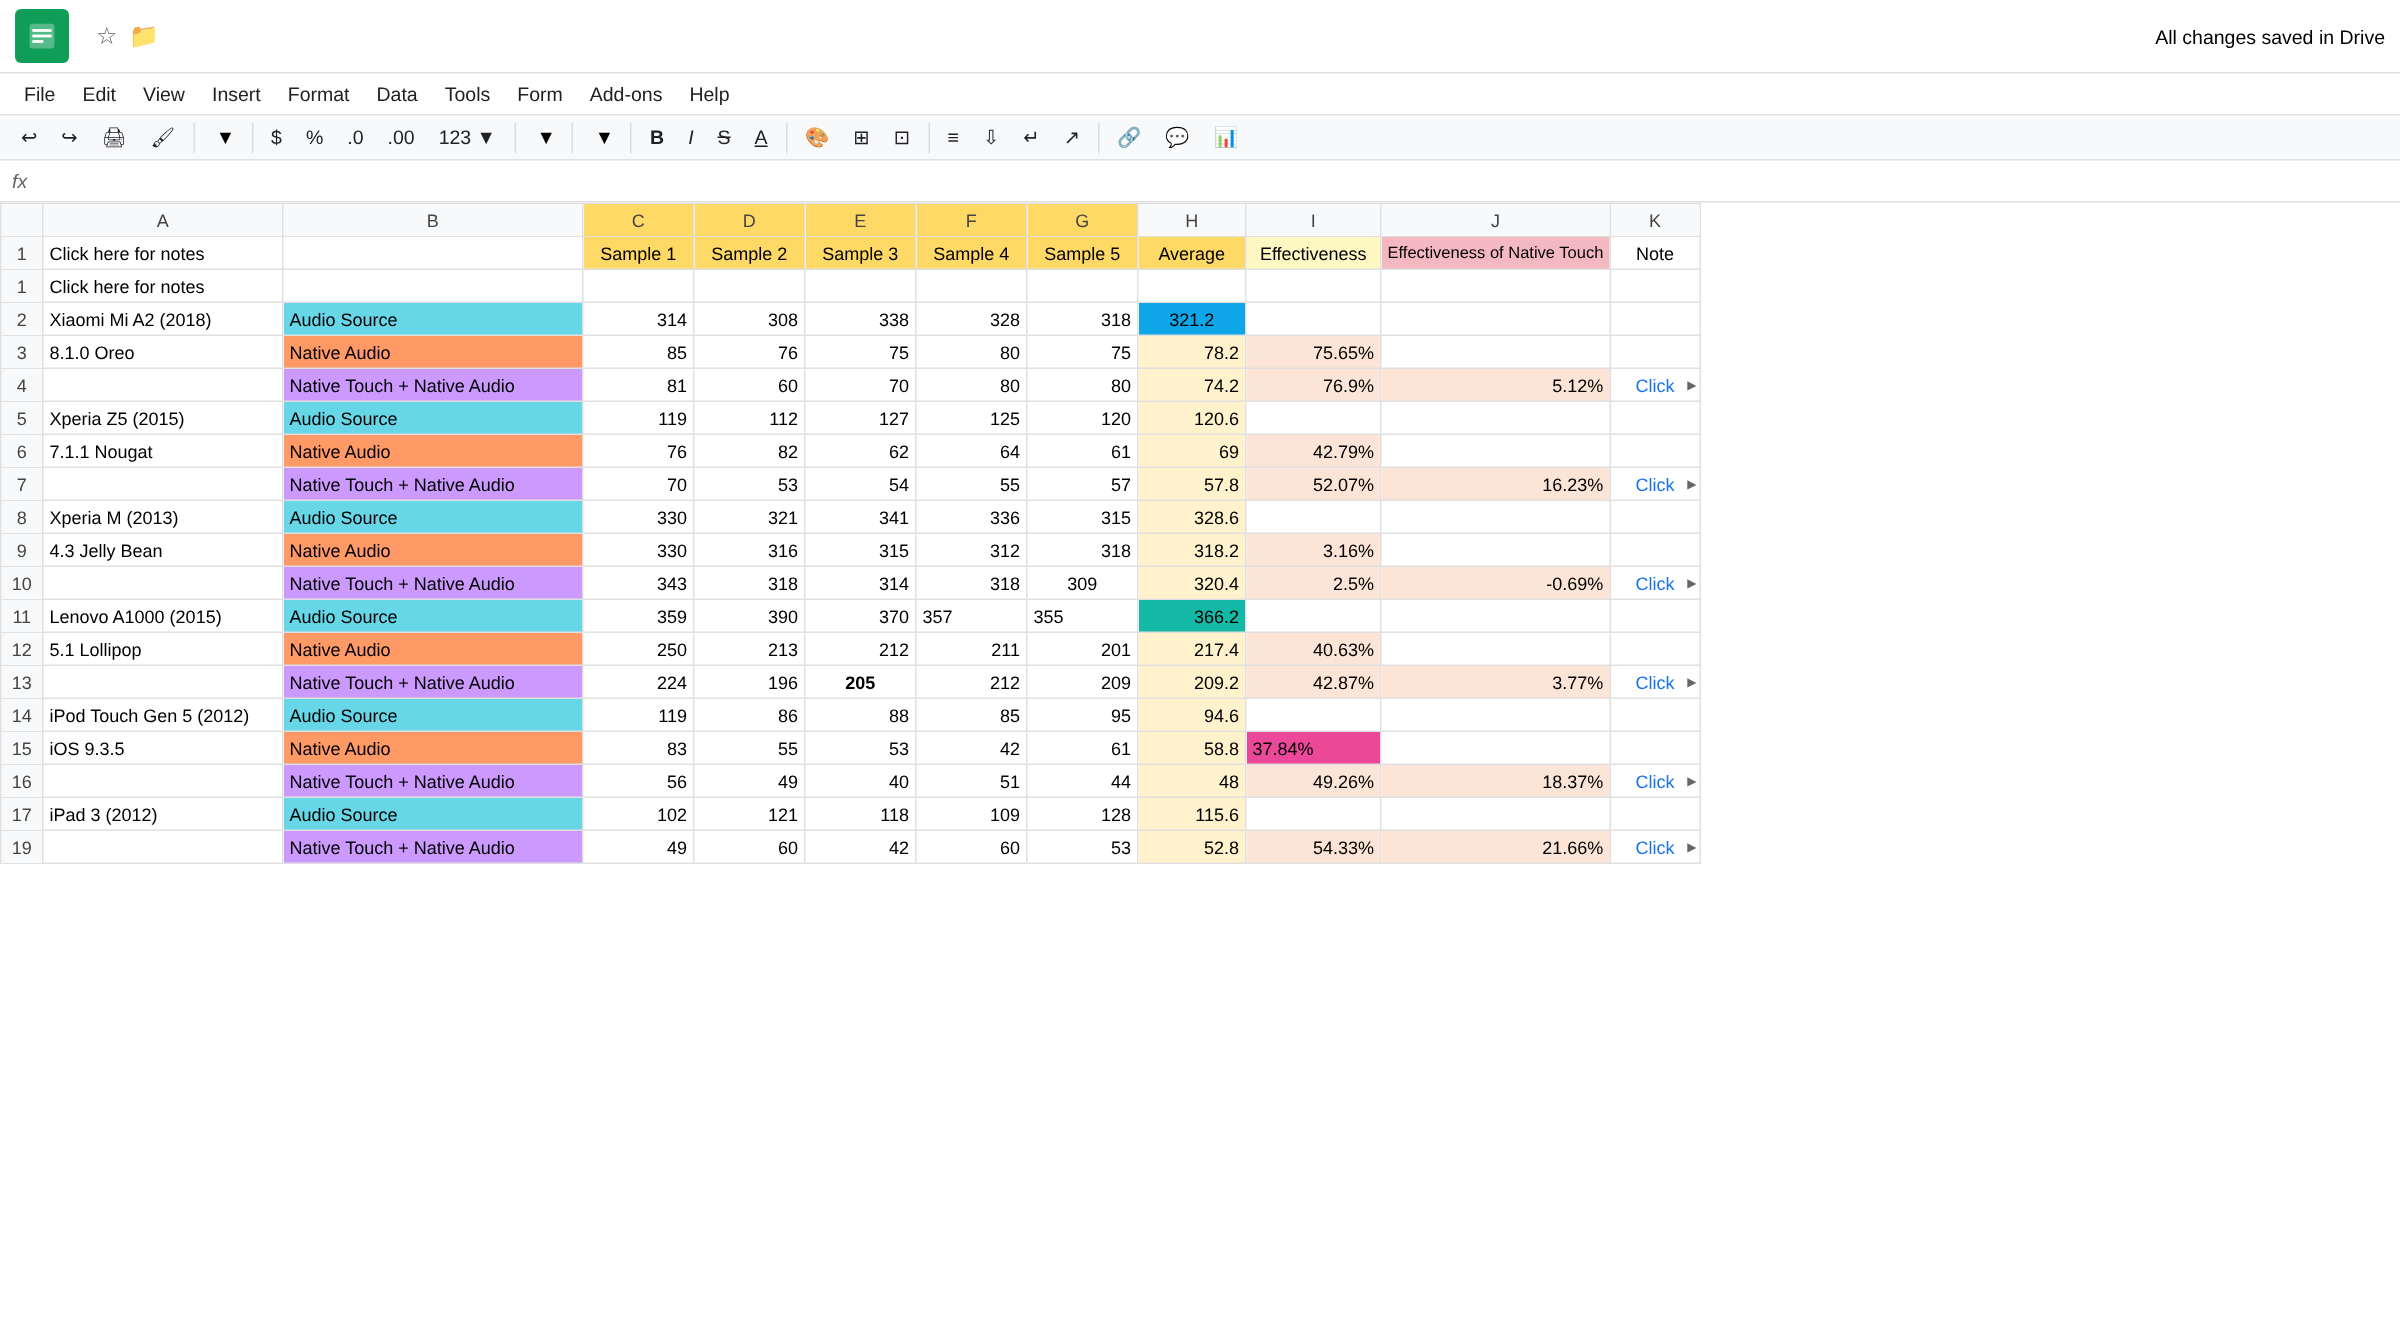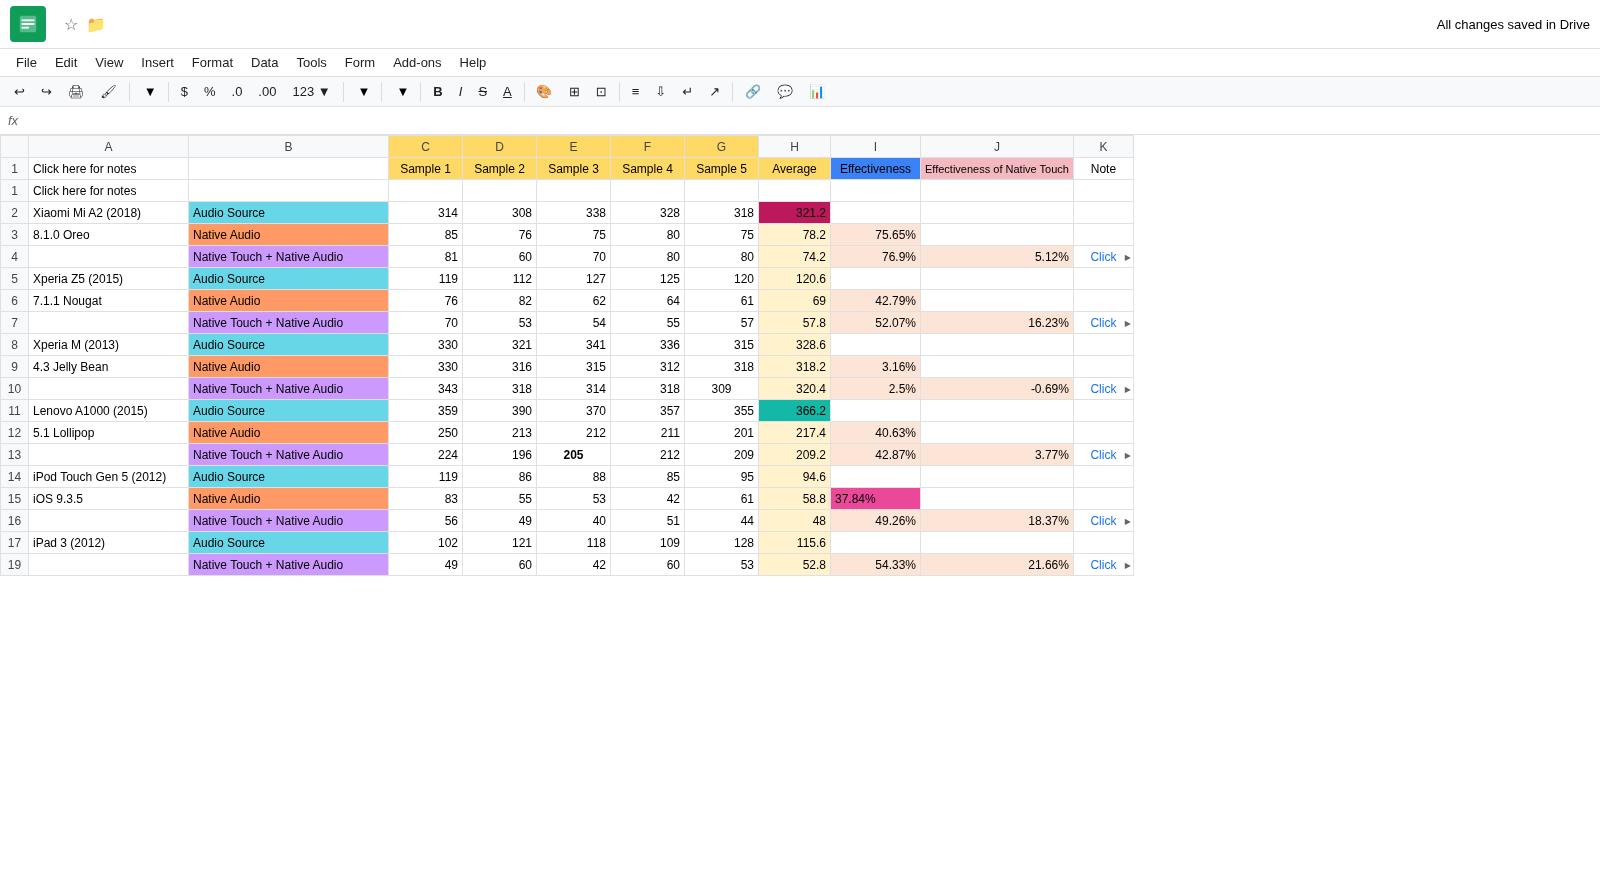--- a/index.html
+++ b/index.html
@@ -175,21 +175,21 @@
       <tr>
         <td class="row-num">1</td>
         <td class="row1-note" style="font-size:12px;">Click here for notes</td>
         <td></td>
         <td class="header-sample" style="text-align:center;font-weight:500;">Sample 1</td>
         <td class="header-sample" style="text-align:center;font-weight:500;">Sample 2</td>
         <td class="header-sample" style="text-align:center;font-weight:500;">Sample 3</td>
         <td class="header-sample" style="text-align:center;font-weight:500;">Sample 4</td>
         <td class="header-sample" style="text-align:center;font-weight:500;">Sample 5</td>
         <td class="header-avg" style="text-align:center;font-weight:500;background:#ffd966;">Average</td>
-        <td class="header-eff" style="text-align:center;font-weight:500;background:#3b82f6;">Effectiveness</td>
+        <td class="header-eff" style="text-align:center;font-weight:500;background:#fef9c3;">Effectiveness</td>
         <td class="header-effnt" style="text-align:center;font-weight:500;background:#f4b8c1;font-size:11px;">Effectiveness of Native Touch</td>
         <td style="text-align:center;font-weight:500;">Note</td>
       </tr>
     </thead>
     <tbody id="table-body">
     <tr>
           <td class="row-num">1</td>
           <td style="font-size: 12px;">Click here for notes</td>
           <td></td>
           <td style="text-align: right;"></td>
@@ -204,21 +204,21 @@
         </tr>
         <tr>
           <td class="row-num">2</td>
           <td style="font-size: 12px;">Xiaomi Mi A2 (2018)</td>
           <td style="background: rgb(103, 215, 232); font-weight: 500;">Audio Source</td>
           <td style="text-align: right;">314</td>
           <td style="text-align: right;">308</td>
           <td style="text-align: right;">338</td>
           <td style="text-align: right;">328</td>
           <td style="text-align: right;">318</td>
-          <td style="text-align: right; background: #be185d;">321.2</td>
+          <td style="text-align: center; background: #0ea5e9;">321.2</td>
           <td style="text-align: right;"></td>
           <td style="text-align: right;"></td>
           <td style="text-align: center; position: relative;"></td>
         </tr>
         <tr>
           <td class="row-num">3</td>
           <td style="font-size: 12px;">8.1.0 Oreo</td>
           <td style="background: rgb(255, 153, 102); font-weight: 500;">Native Audio</td>
           <td style="text-align: right;">85</td>
           <td style="text-align: right;">76</td>
@@ -328,22 +328,22 @@
           <td style="text-align: right; background: rgb(252, 228, 214);">-0.69%</td>
           <td style="text-align: center; color: rgb(26, 115, 232); position: relative;">Click<span style="position: absolute; right: 2px; top: 50%; transform: translateY(-50%); font-size: 8px; color: rgb(102, 102, 102);">▶</span></td>
         </tr>
         <tr>
           <td class="row-num">11</td>
           <td style="font-size: 12px;">Lenovo A1000 (2015)</td>
           <td style="background: rgb(103, 215, 232); font-weight: 500;">Audio Source</td>
           <td style="text-align: right;">359</td>
           <td style="text-align: right;">390</td>
           <td style="text-align: right;">370</td>
-          <td style="text-align: right;">357</td>
-          <td style="text-align: right;">355</td>
+          <td style="">357</td>
+          <td style="text-align: left;">355</td>
           <td style="text-align: right; background: #14b8a6; margin-left: 20px;">366.2</td>
           <td style="text-align: right;"></td>
           <td style="text-align: right;"></td>
           <td style="text-align: center; position: relative;"></td>
         </tr>
         <tr>
           <td class="row-num">12</td>
           <td style="font-size: 12px;">5.1 Lollipop</td>
           <td style="background: rgb(255, 153, 102); font-weight: 500;">Native Audio</td>
           <td style="text-align: right;">250</td>

